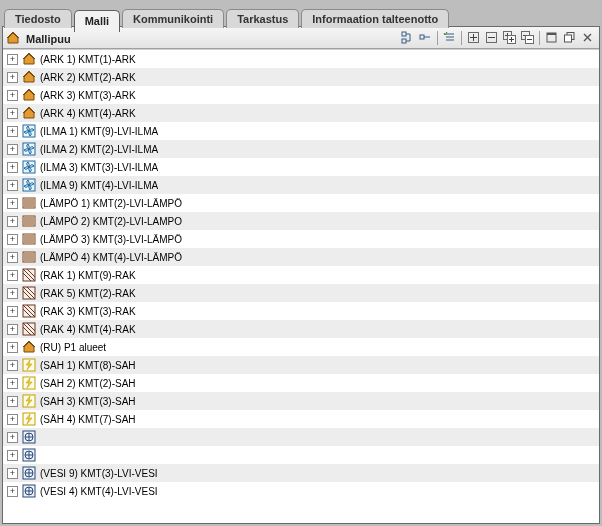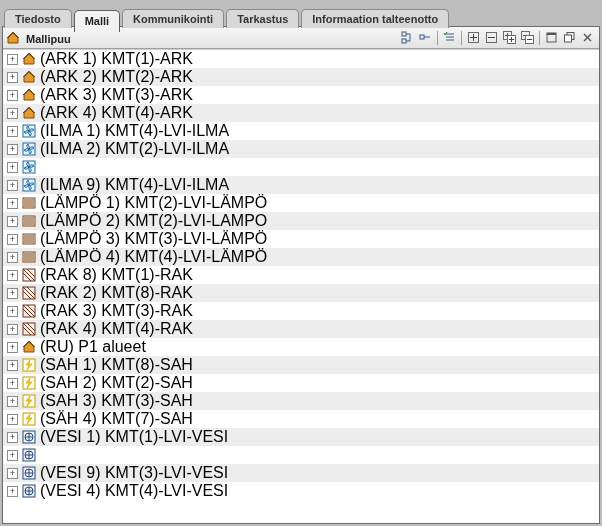--- a/index.html
+++ b/index.html
@@ -127,21 +127,21 @@
     display:flex;align-items:center;justify-content:center;
     margin-right: 2px;
     flex-shrink:0;
   }
   .node-icon {
     width: 14px; height: 14px;
     display: flex; align-items: center; justify-content: center;
     flex-shrink:0;
     margin-right: 2px;
   }
-  .node-label { font-size: 16px; }
+  .node-label { font-size: 10px; }
   
   svg { display:block; }
 </style>
 </head>
 <body>
 
 <div class="app">
 
   <div class="tabstrip">
     <div class="tab inactive">
@@ -292,21 +292,21 @@
             <svg width="14" height="14" viewBox="0 0 14 14">
         <rect x="1" y="1" width="12" height="12" fill="#eaf4fb" stroke="#1f6aa0"></rect>
         <g transform="translate(7,7)" stroke="#1f6aa0" fill="#bfe0f3">
           <path d="M0 0 Q3 -4 5 -1 Q2 1 0 0 Z"></path>
           <path d="M0 0 Q4 3 1 5 Q-1 2 0 0 Z"></path>
           <path d="M0 0 Q-3 4 -5 1 Q-2 -1 0 0 Z"></path>
           <path d="M0 0 Q-4 -3 -1 -5 Q1 -2 0 0 Z"></path>
         </g>
       </svg>
           </span>
-          <span class="node-label">(ILMA 1) KMT(4)-LVI-ILMA</span>
+          <span class="node-label">(ILMA 1) KMT(9)-LVI-ILMA</span>
         </div>
         <div class="tree-row">
           <div class="expander">+</div>
           <span class="node-icon">
             <svg width="14" height="14" viewBox="0 0 14 14">
         <rect x="1" y="1" width="12" height="12" fill="#eaf4fb" stroke="#1f6aa0"></rect>
         <g transform="translate(7,7)" stroke="#1f6aa0" fill="#bfe0f3">
           <path d="M0 0 Q3 -4 5 -1 Q2 1 0 0 Z"></path>
           <path d="M0 0 Q4 3 1 5 Q-1 2 0 0 Z"></path>
           <path d="M0 0 Q-3 4 -5 1 Q-2 -1 0 0 Z"></path>
@@ -322,20 +322,21 @@
             <svg width="14" height="14" viewBox="0 0 14 14">
         <rect x="1" y="1" width="12" height="12" fill="#eaf4fb" stroke="#1f6aa0"></rect>
         <g transform="translate(7,7)" stroke="#1f6aa0" fill="#bfe0f3">
           <path d="M0 0 Q3 -4 5 -1 Q2 1 0 0 Z"></path>
           <path d="M0 0 Q4 3 1 5 Q-1 2 0 0 Z"></path>
           <path d="M0 0 Q-3 4 -5 1 Q-2 -1 0 0 Z"></path>
           <path d="M0 0 Q-4 -3 -1 -5 Q1 -2 0 0 Z"></path>
         </g>
       </svg>
           </span>
+          <span class="node-label">(ILMA 3) KMT(3)-LVI-ILMA</span>
         </div>
         <div class="tree-row">
           <div class="expander">+</div>
           <span class="node-icon">
             <svg width="14" height="14" viewBox="0 0 14 14">
         <rect x="1" y="1" width="12" height="12" fill="#eaf4fb" stroke="#1f6aa0"></rect>
         <g transform="translate(7,7)" stroke="#1f6aa0" fill="#bfe0f3">
           <path d="M0 0 Q3 -4 5 -1 Q2 1 0 0 Z"></path>
           <path d="M0 0 Q4 3 1 5 Q-1 2 0 0 Z"></path>
           <path d="M0 0 Q-3 4 -5 1 Q-2 -1 0 0 Z"></path>
@@ -386,31 +387,31 @@
           <span class="node-label">(LÄMPÖ 4) KMT(4)-LVI-LÄMPÖ</span>
         </div>
         <div class="tree-row">
           <div class="expander">+</div>
           <span class="node-icon">
             <svg width="14" height="14" viewBox="0 0 14 14">
         <rect x="1" y="1" width="12" height="12" fill="#f6efe8" stroke="#6b3520"></rect>
         <path d="M1 1 L13 13 M1 5 L9 13 M5 1 L13 9" stroke="#6b3520"></path>
       </svg>
           </span>
-          <span class="node-label">(RAK 8) KMT(1)-RAK</span>
+          <span class="node-label">(RAK 1) KMT(9)-RAK</span>
         </div>
         <div class="tree-row">
           <div class="expander">+</div>
           <span class="node-icon">
             <svg width="14" height="14" viewBox="0 0 14 14">
         <rect x="1" y="1" width="12" height="12" fill="#f6efe8" stroke="#6b3520"></rect>
         <path d="M1 1 L13 13 M1 5 L9 13 M5 1 L13 9" stroke="#6b3520"></path>
       </svg>
           </span>
-          <span class="node-label">(RAK 2) KMT(8)-RAK</span>
+          <span class="node-label">(RAK 5) KMT(2)-RAK</span>
         </div>
         <div class="tree-row">
           <div class="expander">+</div>
           <span class="node-icon">
             <svg width="14" height="14" viewBox="0 0 14 14">
         <rect x="1" y="1" width="12" height="12" fill="#f6efe8" stroke="#6b3520"></rect>
         <path d="M1 1 L13 13 M1 5 L9 13 M5 1 L13 9" stroke="#6b3520"></path>
       </svg>
           </span>
           <span class="node-label">(RAK 3) KMT(3)-RAK</span>
@@ -477,21 +478,20 @@
         </div>
         <div class="tree-row">
           <div class="expander">+</div>
           <span class="node-icon">
             <svg width="14" height="14" viewBox="0 0 14 14">
         <rect x="1" y="1" width="12" height="12" fill="#eef2f8" stroke="#274a78"></rect>
         <circle cx="7" cy="7" r="4" fill="none" stroke="#274a78"></circle>
         <path d="M7 3 V11 M3 7 H11" stroke="#274a78"></path>
       </svg>
           </span>
-          <span class="node-label">(VESI 1) KMT(1)-LVI-VESI</span>
         </div>
         <div class="tree-row">
           <div class="expander">+</div>
           <span class="node-icon">
             <svg width="14" height="14" viewBox="0 0 14 14">
         <rect x="1" y="1" width="12" height="12" fill="#eef2f8" stroke="#274a78"></rect>
         <circle cx="7" cy="7" r="4" fill="none" stroke="#274a78"></circle>
         <path d="M7 3 V11 M3 7 H11" stroke="#274a78"></path>
       </svg>
           </span>

